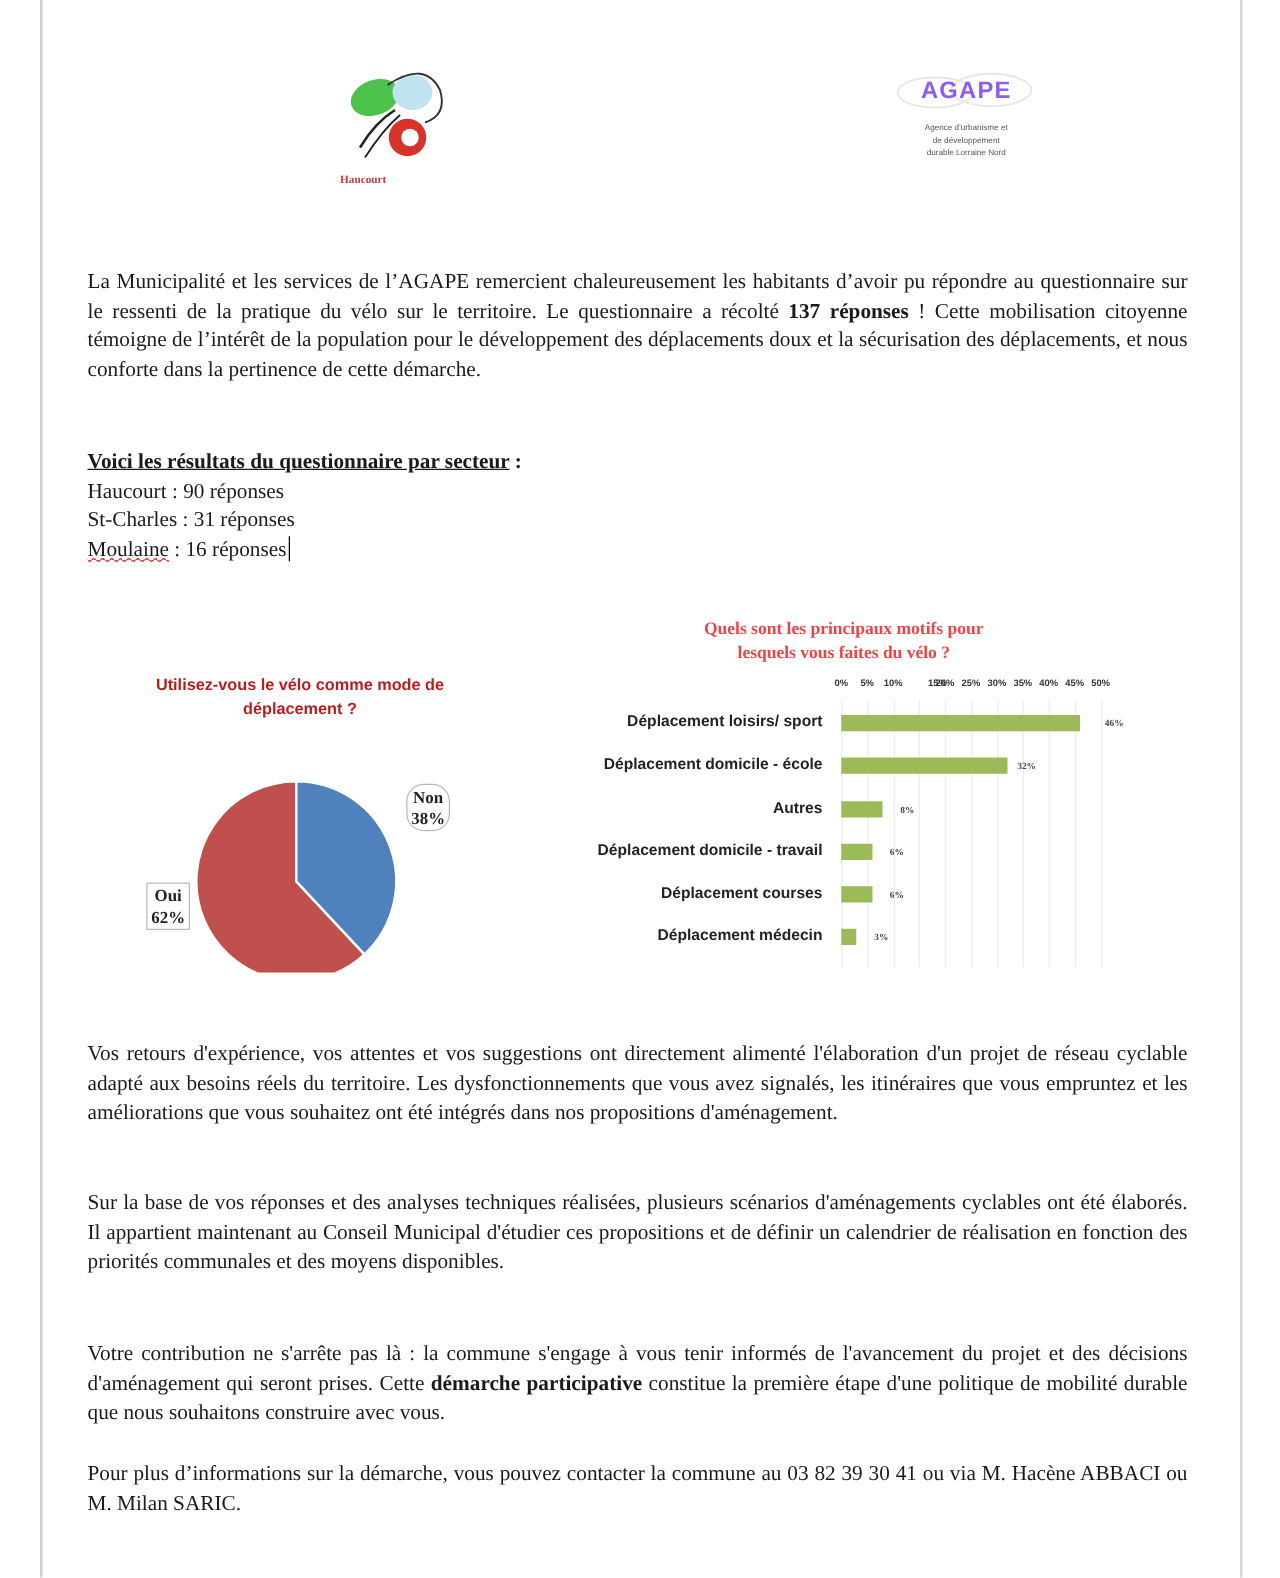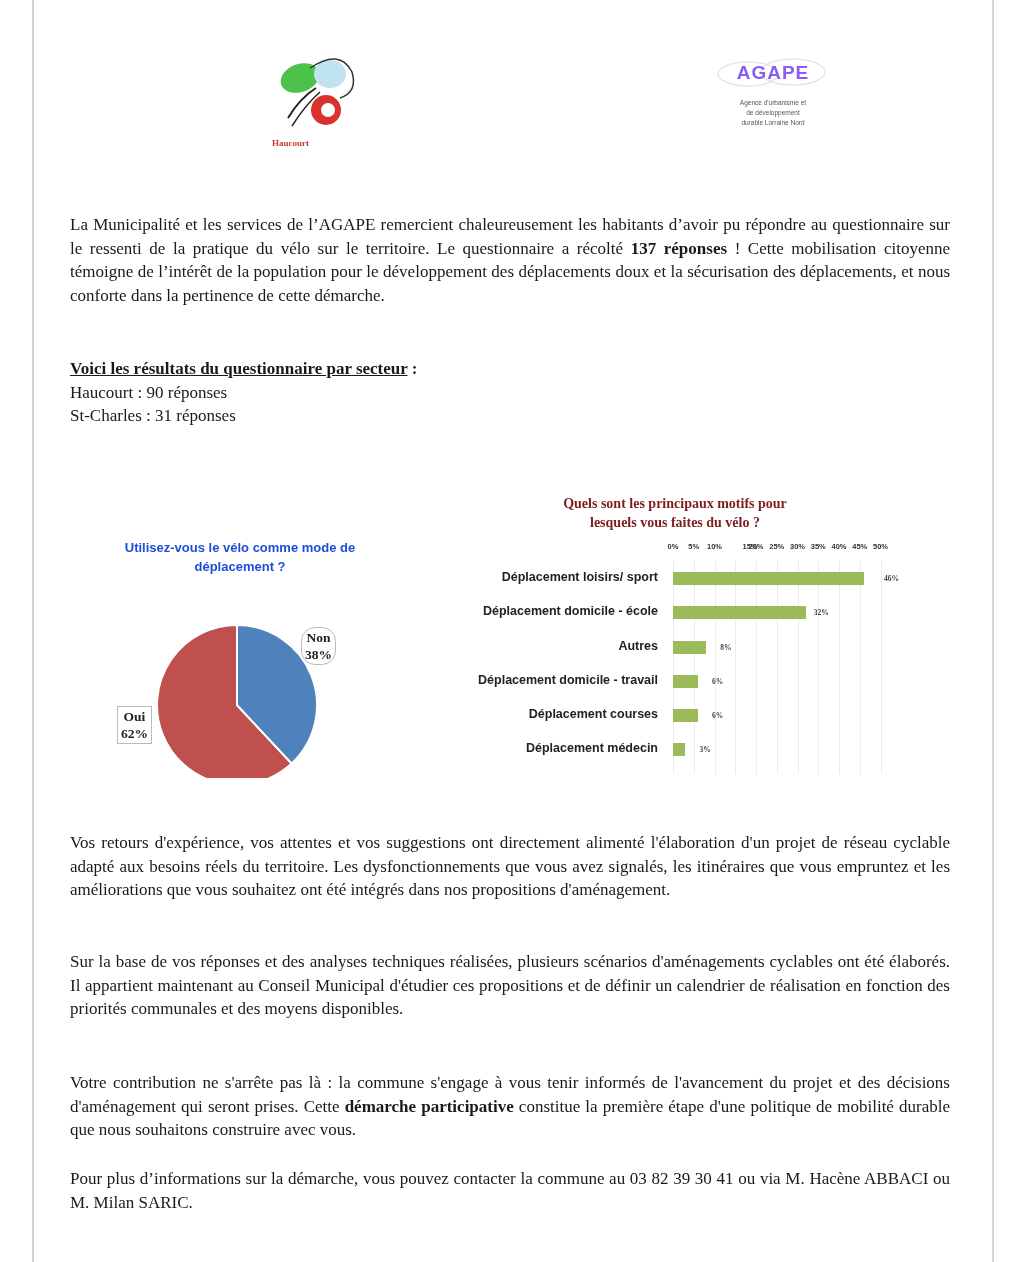--- a/index.html
+++ b/index.html
@@ -7,25 +7,25 @@
   .page{position:absolute;left:32px;top:0;width:958px;height:1262px;border-left:2px solid #cfcfcf;border-right:2px solid #d6d6d6;background:#fff;}
   .logo-haucourt{position:absolute;left:270px;top:48px;width:100px;height:104px;}
   .logo-agape{position:absolute;left:708px;top:52px;width:130px;height:92px;text-align:center;}
   .agape-word{font-family:"Liberation Sans","DejaVu Sans",sans-serif;font-size:19px;font-weight:bold;color:#8b5cf6;letter-spacing:1px;position:relative;top:10px;}
   .agape-sub{font-family:"Liberation Sans","DejaVu Sans",sans-serif;font-size:6.5px;color:#555;line-height:10px;margin-top:24px;}
   .txt{position:absolute;left:70px;width:880px;font-size:17px;line-height:23.5px;text-align:justify;}
   .txt p{margin:0;}
   .u{text-decoration:underline;font-weight:bold;}
   .spell{text-decoration:underline wavy #d33;text-decoration-thickness:1px;}
   .caret{display:inline-block;width:1px;height:20px;background:#000;vertical-align:-4px;margin-left:2px;}
-  .chart-title{font-family:"Liberation Sans","DejaVu Sans",sans-serif;font-weight:bold;font-size:13px;text-align:center;color:#1d4ed8;line-height:19px;}
+  .chart-title{font-family:"Liberation Sans","DejaVu Sans",sans-serif;font-weight:bold;font-size:13px;text-align:center;color:#b91c1c;line-height:19px;}
   .pie-wrap{position:absolute;left:100px;top:538px;width:280px;height:240px;}
   .pie-label{position:absolute;font-family:"Liberation Serif","DejaVu Serif",serif;font-weight:bold;font-size:13.5px;line-height:17px;border:1px solid #bbb;background:#fff;padding:1px 3px;text-align:center;color:#222;}
   .bar-wrap{position:absolute;left:440px;top:494px;width:485px;height:285px;}
-  .bar-title{font-family:"Liberation Serif","DejaVu Serif",serif;font-weight:bold;font-size:14px;line-height:19px;position:absolute;left:80px;width:310px;text-align:center;color:#7f1d1d;top:0;}
+  .bar-title{font-family:"Liberation Serif","DejaVu Serif",serif;font-weight:bold;font-size:14px;line-height:19px;position:absolute;left:80px;width:310px;text-align:center;color:#ef4444;top:0;}
   .axis-ticks{position:absolute;top:48px;left:222px;height:12px;font-family:"Liberation Sans","DejaVu Sans",sans-serif;font-size:7.5px;font-weight:bold;color:#333;}
   .axis-ticks span{position:absolute;transform:translateX(-50%);white-space:nowrap;}
   .gridline{position:absolute;top:66px;width:1px;height:214px;background:#ececec;}
   .cat{position:absolute;right:267px;font-family:"Liberation Sans","DejaVu Sans",sans-serif;font-weight:bold;font-size:12.5px;color:#222;white-space:nowrap;text-align:right;}
   .bar{position:absolute;left:233px;height:13px;background:#9bbb59;}
   .val{position:absolute;font-family:"Liberation Serif","DejaVu Serif",serif;font-weight:bold;font-size:7.5px;color:#444;}
 </style>
 </head>
 <body>
 
@@ -58,33 +58,34 @@
 </div>
 
 <div class="txt" style="top:213px;">
   <p><span>La Municipalité et les services de l’AGAPE remercient chaleureusement les habitants d’avoir pu répondre au questionnaire sur le ressenti de la pratique du vélo sur le territoire. Le questionnaire a récolté </span><b>137 réponses</b><span> ! Cette mobilisation citoyenne témoigne de l’intérêt de la population pour le développement des déplacements doux et la sécurisation des déplacements, et nous conforte dans la pertinence de cette démarche.</span></p>
 </div>
 
 <div class="txt" style="top:357px;">
   <p><span class="u">Voici les résultats du questionnaire par secteur</span><b> :</b></p>
   <p><span>Haucourt</span><span> : </span><span>90 réponses</span></p>
   <p><span>St-Charles</span><span> : </span><span>31 réponses</span></p>
+  <p><span class="spell">Moulaine</span><span> : </span><span>16 réponses</span><span class="caret"></span></p>
 </div>
 
 <div class="pie-wrap">
   <div class="chart-title">
     <div>Utilisez-vous le vélo comme mode de</div>
     <div>déplacement ?</div>
   </div>
   <svg width="280" height="180" viewBox="0 0 280 180" style="position:absolute;left:0;top:60px;">
 
     <path d="M137 107 L137 27 A80 80 0 1 0 191.6 165.5 Z" fill="#c0504d" stroke="#fff" stroke-width="2"></path>
     <path d="M137 107 L137 27 A80 80 0 0 1 191.6 165.5 Z" fill="#4f81bd" stroke="#fff" stroke-width="2"></path>
   </svg>
-  <div class="pie-label" style="left:201px;top:89px;border-radius:14px;">
+  <div class="pie-label" style="left:225px;top:89px;border-radius:14px;">
     <div>Non</div>
     <div><span>38</span>%</div>
   </div>
   <div class="pie-label" style="left:17px;top:168px;">
     <div>Oui</div>
     <div><span>62</span>%</div>
   </div>
 </div>
 
 <div class="bar-wrap">

